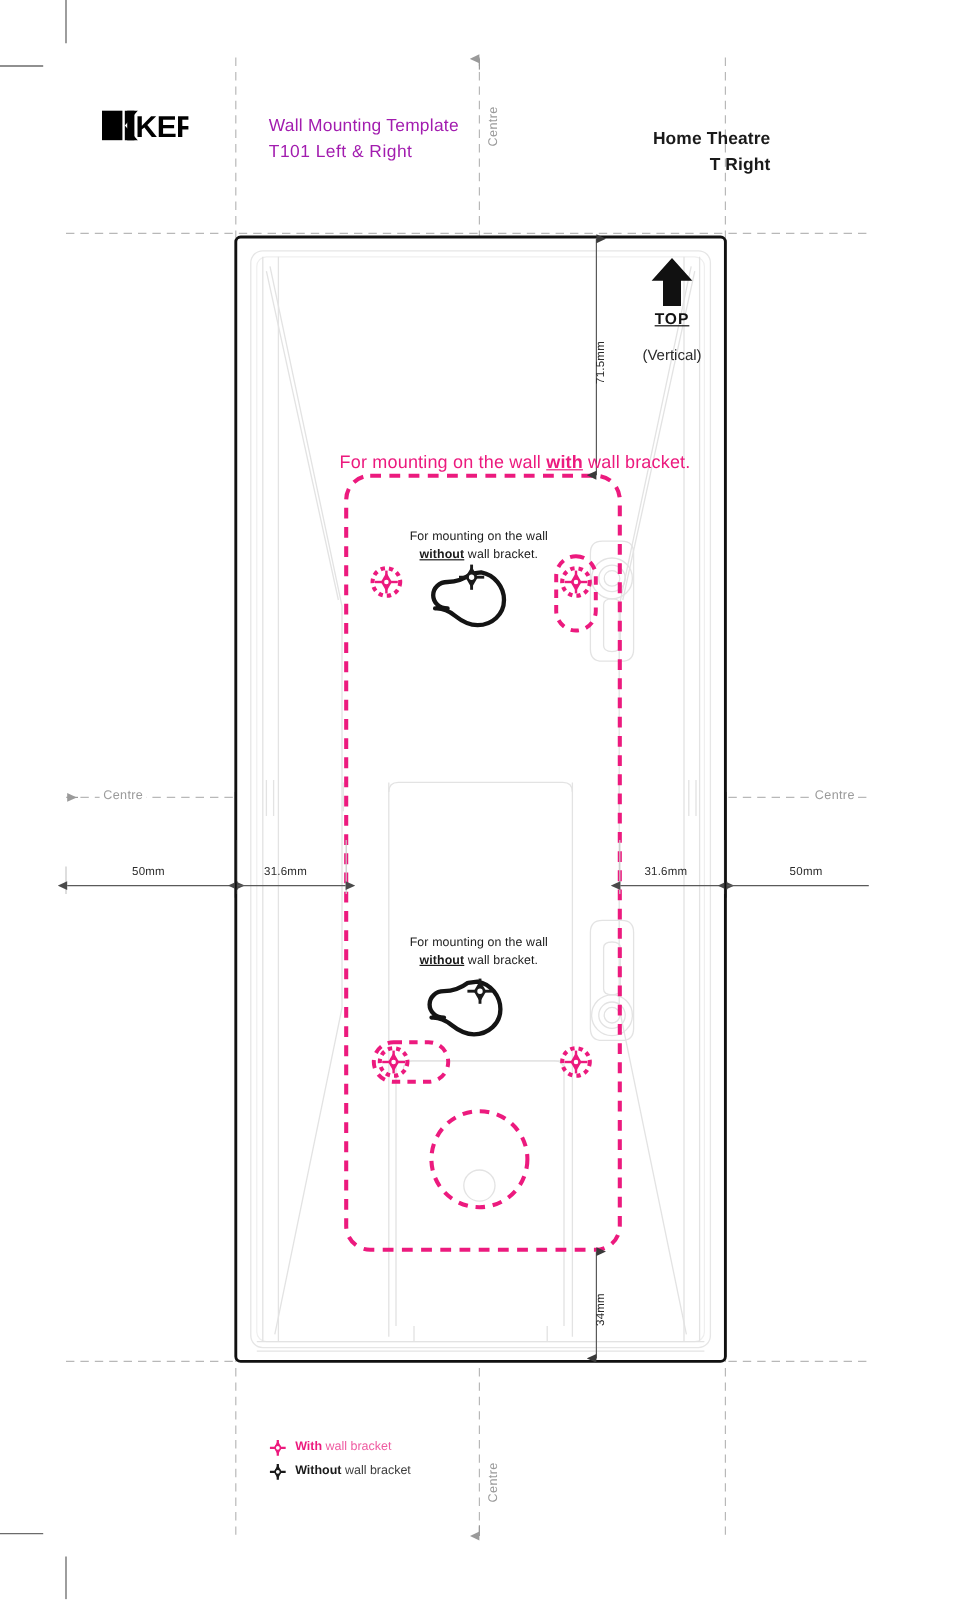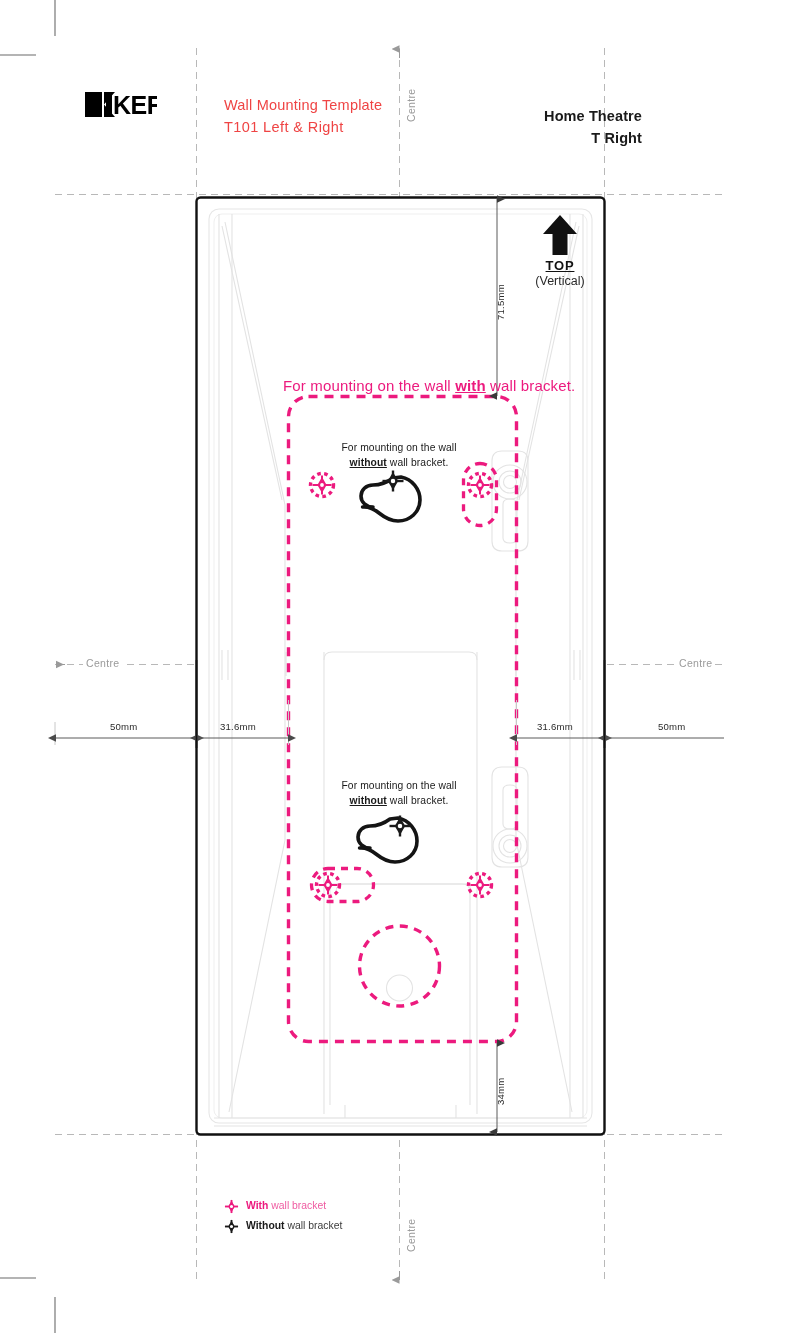--- a/index.html
+++ b/index.html
@@ -34,21 +34,21 @@
     top: 92px;
     width: 72px;
     height: 25px;
   }
   #header-title {
     position: absolute;
     left: 224px;
     top: 94px;
     font-size: 14.5px;
     line-height: 22px;
-    color: #ef4444;
+    color: #a21caf;
     letter-spacing: 0.2px;
   }
   #header-title .l2 { letter-spacing: 0.4px; }
   #header-right {
     position: absolute;
     right: 82px;
     top: 94px;
     text-align: right;
     font-size: 14.5px;
     line-height: 22px;
@@ -71,21 +71,21 @@
     font-size: 13px;
     font-weight: bold;
     letter-spacing: 0.8px;
     color: #111;
     margin-top: 2px;
     text-decoration: underline;
   }
   #top-marker .sub {
     font-size: 12.5px;
     color: #2a2a2a;
-    margin-top: 1px;
+    margin-top: 16px;
   }
 
   
   #note-with {
     position: absolute;
     left: 283px;
     top: 377px;
     font-size: 15px;
     color: #ec1a7e;
     letter-spacing: 0.15px;

